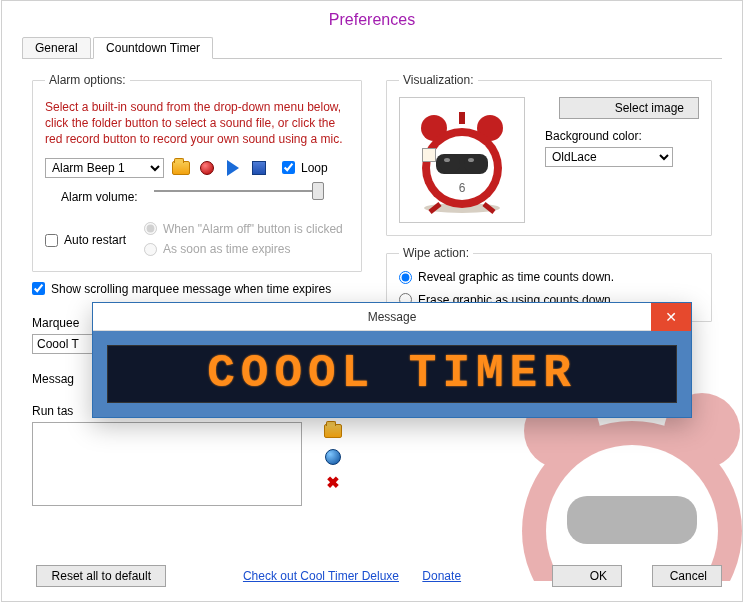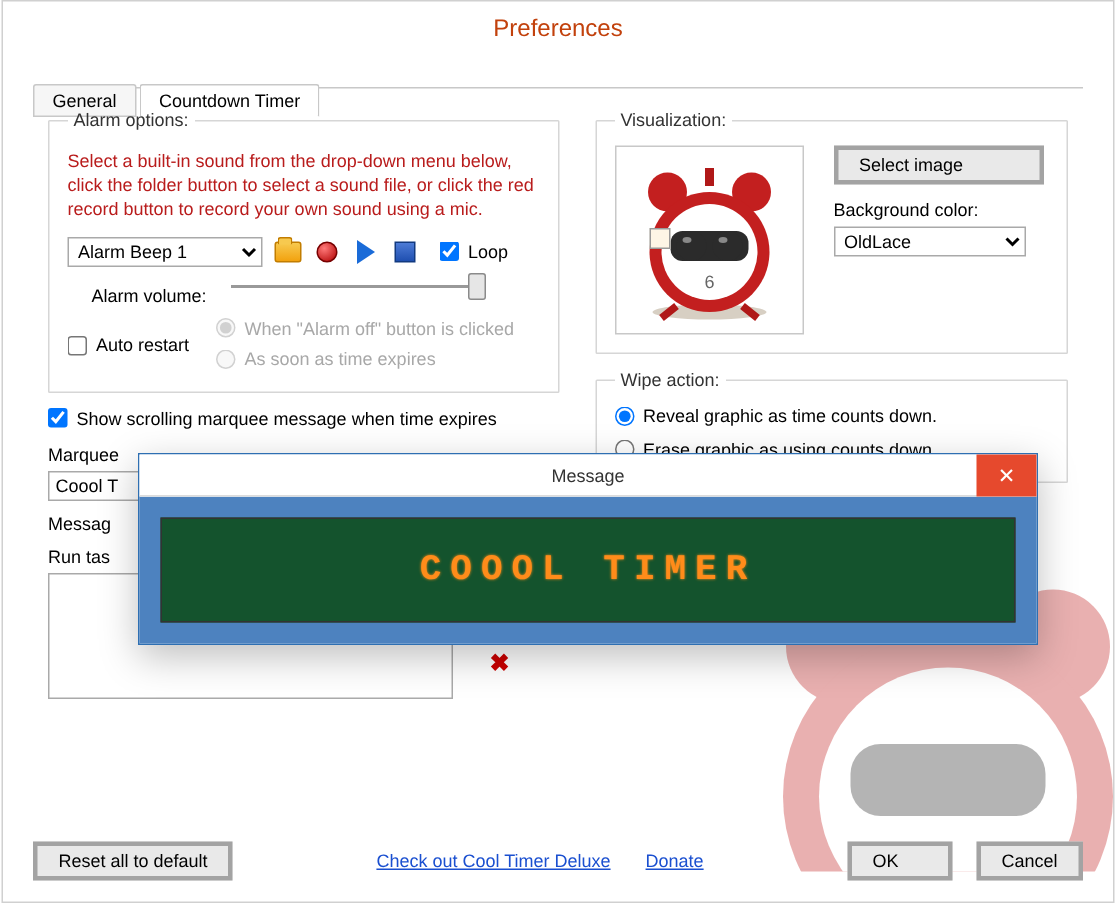--- a/index.html
+++ b/index.html
@@ -1,20 +1,20 @@
 <!DOCTYPE html>
 <html><head>
   <meta charset="utf-8">
   <style>
     * { box-sizing: border-box; font-family: "Segoe UI", Tahoma, sans-serif; font-size: 12px; margin: 0; padding: 0; }
     body { background: #fff; width: 744px; height: 604px; position: relative; overflow: hidden; }
     .window { border: 1px solid #d0d0d0; width: 742px; height: 602px; margin: 0 auto; background: #fff; position: relative; }
-    .title { text-align: center; font-size: 16px; font-weight: 400; color: #c2410c; padding: 10px 0 6px 0; }
+    .title { text-align: center; font-size: 16px; font-weight: 400; color: #a21caf; padding: 10px 0 6px 0; }
     .tabs { position: relative; margin: 2px 20px 0 20px; height: 22px; border-bottom: 1px solid #c8c8c8; }
-    .tab { display: inline-block; padding: 3px 12px; border: 1px solid #c8c8c8; border-bottom: 1px solid #fff; background: #fff; position: relative; top: 19px; margin-right: -1px; border-radius: 2px 2px 0 0; cursor: default; }
+    .tab { display: inline-block; padding: 3px 12px; border: 1px solid #c8c8c8; border-bottom: 1px solid #fff; background: #fff; position: relative; top: 0; margin-right: -1px; border-radius: 2px 2px 0 0; cursor: default; }
     .tab.inactive { background: #f6f6f6; border-bottom: 1px solid #c8c8c8; }
     .panel { margin: 0 20px; padding: 14px 10px; background: #fff; }
     .cols { display: flex; gap: 24px; }
     .left { flex: 1.08; }
     .right { flex: 1; }
     fieldset.group { border: 1px solid #d6d6d6; border-radius: 1px; padding: 10px 12px 12px 12px; margin-bottom: 10px; position: relative; }
     fieldset.group > legend { padding: 0 4px; color: #333; }
     .desc { color: #b91c1c; line-height: 1.35; margin: 2px 0 10px 0; max-width: 330px; }
     .row { display: flex; align-items: center; gap: 8px; }
     select.sel { border: 1px solid #a9a9a9; background: #fff; height: 20px; padding: 0 2px; }
@@ -23,39 +23,39 @@
     .folder-icon::before { content: ""; position: absolute; top: -4px; left: 1px; width: 8px; height: 4px; background: #f7c94f; border: 1px solid #c27d00; border-bottom: none; border-radius: 2px 2px 0 0; }
     .rec-icon { width: 14px; height: 14px; background: radial-gradient(circle at 35% 30%, #ff7a7a, #b00000); border-radius: 50%; border: 1px solid #700; }
     .play-icon { width: 0; height: 0; border-top: 8px solid transparent; border-bottom: 8px solid transparent; border-left: 12px solid #1a6bd8; }
     .stop-icon { width: 14px; height: 14px; background: linear-gradient(#4d7bd6,#1f4fb0); border: 1px solid #123a80; }
     .chk { display: inline-flex; align-items: center; gap: 6px; }
     input[type=checkbox] { width: 13px; height: 13px; }
     input[type=radio] { width: 13px; height: 13px; }
     .vol { margin: 12px 0 8px 16px; display: flex; align-items: flex-start; gap: 16px; }
     .slider { appearance: none; width: 170px; height: 2px; background: #999; }
     .slider::-webkit-slider-thumb { appearance: none; width: 12px; height: 18px; background: #e6e6e6; border: 1px solid #8a8a8a; border-radius: 2px; }
-    .sub { margin-top: 8px; }
+    .sub { margin-top: 18px; }
     .disabled { color: #a8a8a8; }
     .txt { border: 1px solid #a9a9a9; height: 20px; padding: 0 4px; background: #fff; }
     .txt-wide { width: 270px; }
     .listbox { width: 270px; height: 84px; border: 1px solid #a9a9a9; background: #fff; }
     .vis { display: flex; gap: 20px; }
     .vis-preview { width: 126px; height: 126px; border: 1px solid #c8c8c8; background: #fff; display: flex; align-items: center; justify-content: center; }
     .vis-right { flex: 1; display: flex; flex-direction: column; gap: 10px; }
-    .btn { background: #e9e9e9; border: 3px solid #a3a3a3; padding: 3px 14px; cursor: pointer; min-width: 70px; text-align: left; }
+    .btn { background: #e9e9e9; border: 1px solid #a3a3a3; padding: 3px 14px; cursor: pointer; min-width: 70px; text-align: right; margin-left: 14px; }
     .footer { position: absolute; left: 20px; right: 20px; bottom: 14px; display: flex; align-items: center; gap: 16px; }
     .spacer { flex: 1; text-align: center; }
     a.link { color: #1a4fd0; text-decoration: underline; cursor: pointer; }
     .bg-clock { position: absolute; right: -30px; bottom: 20px; opacity: .35; pointer-events: none; }
     
     .message-window { position: absolute; left: 90px; top: 301px; width: 600px; border: 1px solid #2e6fb2; box-shadow: 0 8px 24px rgba(0,0,0,.25); background: #fff; }
     .msg-title { background: #fff; color: #333; height: 28px; display: flex; align-items: center; justify-content: center; font-size: 13px; position: relative; border-bottom: 1px solid #dcdcdc; }
     .msg-close { position: absolute; right: 0; top: 0; width: 40px; height: 28px; background: #e6492d; color: #fff; display: flex; align-items: center; justify-content: center; font-size: 14px; cursor: pointer; }
     .msg-body { background: #4d82bf; padding: 14px; }
-    .marquee { background: #14532d; border: 1px solid #333; height: 70px; display: flex; align-items: center; justify-content: center; font-family: "Courier New", monospace; font-size: 24px; font-weight: bold; color: #ff8c1a; letter-spacing: 6px; text-shadow: 0 0 2px #ff8c1a; }
+    .marquee { background: #0f172a; border: 1px solid #333; height: 58px; display: flex; align-items: center; justify-content: center; font-family: "Courier New", monospace; font-size: 46px; font-weight: bold; color: #ff8c1a; letter-spacing: 6px; text-shadow: 0 0 2px #ff8c1a; }
     .stack { display:flex; flex-direction:column; gap:8px; margin-left:10px; }
     .globe-icon{width:16px;height:16px;border-radius:50%;background:radial-gradient(circle at 30% 30%,#7ec6ff,#0a4d9a);border:1px solid #073a76;}
     .x-icon{color:#c00;font-weight:bold;font-size:16px;line-height:14px;}
   </style>
 </head>
 <body>
 
 <div class="window">
   <div class="title">Preferences</div>
   <div class="tabs">
@@ -64,21 +64,21 @@
   </div>
 
   <div class="panel">
     <div class="cols">
 
       <div class="left">
         <fieldset class="group">
           <legend>Alarm options:</legend>
           <div class="desc">Select a built-in sound from the drop-down menu below, click the folder button to select a sound file, or click the red record button to record your own sound using a mic.</div>
           <div class="row">
-            <select class="sel" style="width:130px">
+            <select class="sel" style="width:119px">
               <option>Alarm Beep 1</option>
             </select>
             <span class="icon-btn">
                 <span class="folder-icon"></span>
               </span>
             <span class="icon-btn">
                 <span class="rec-icon"></span>
               </span>
             <span class="icon-btn">
                 <span class="play-icon"></span>

